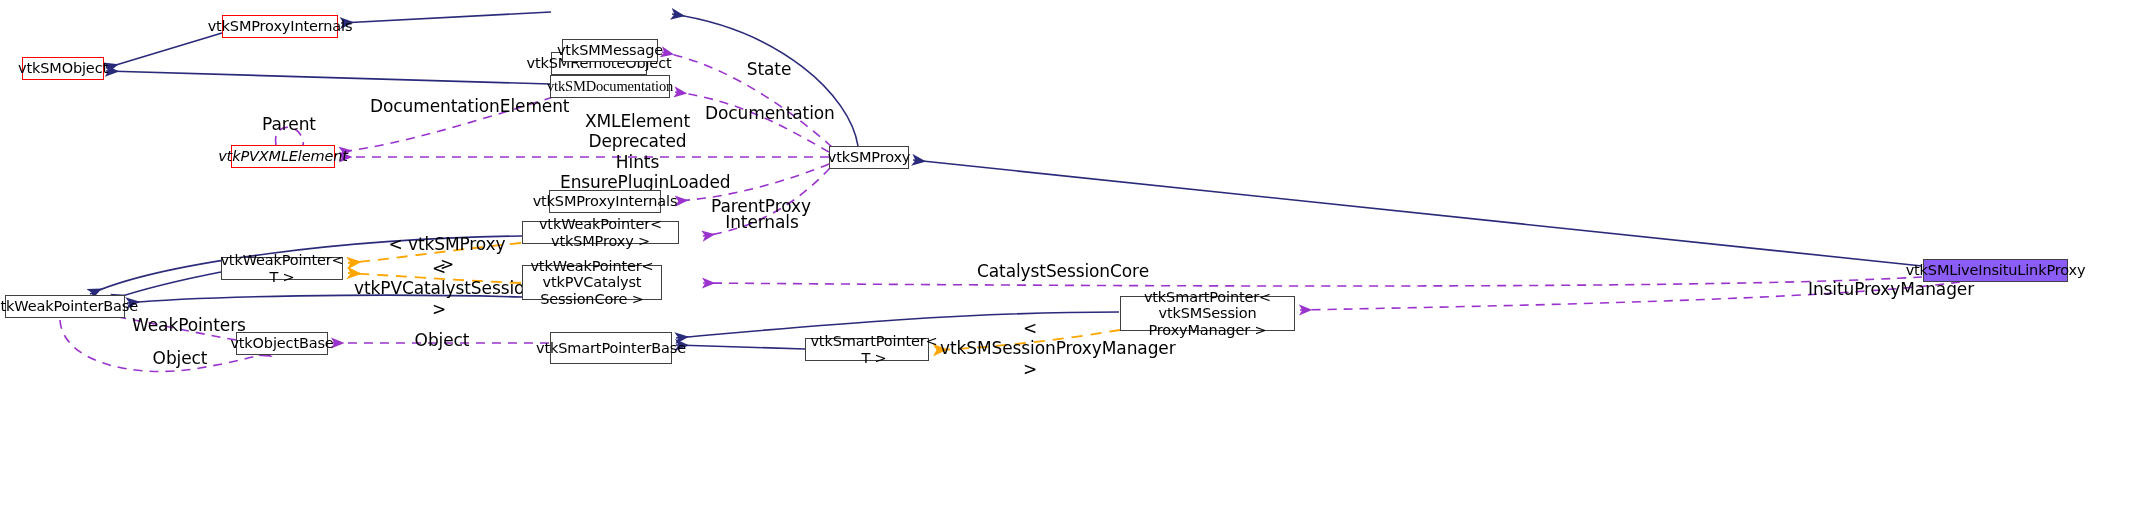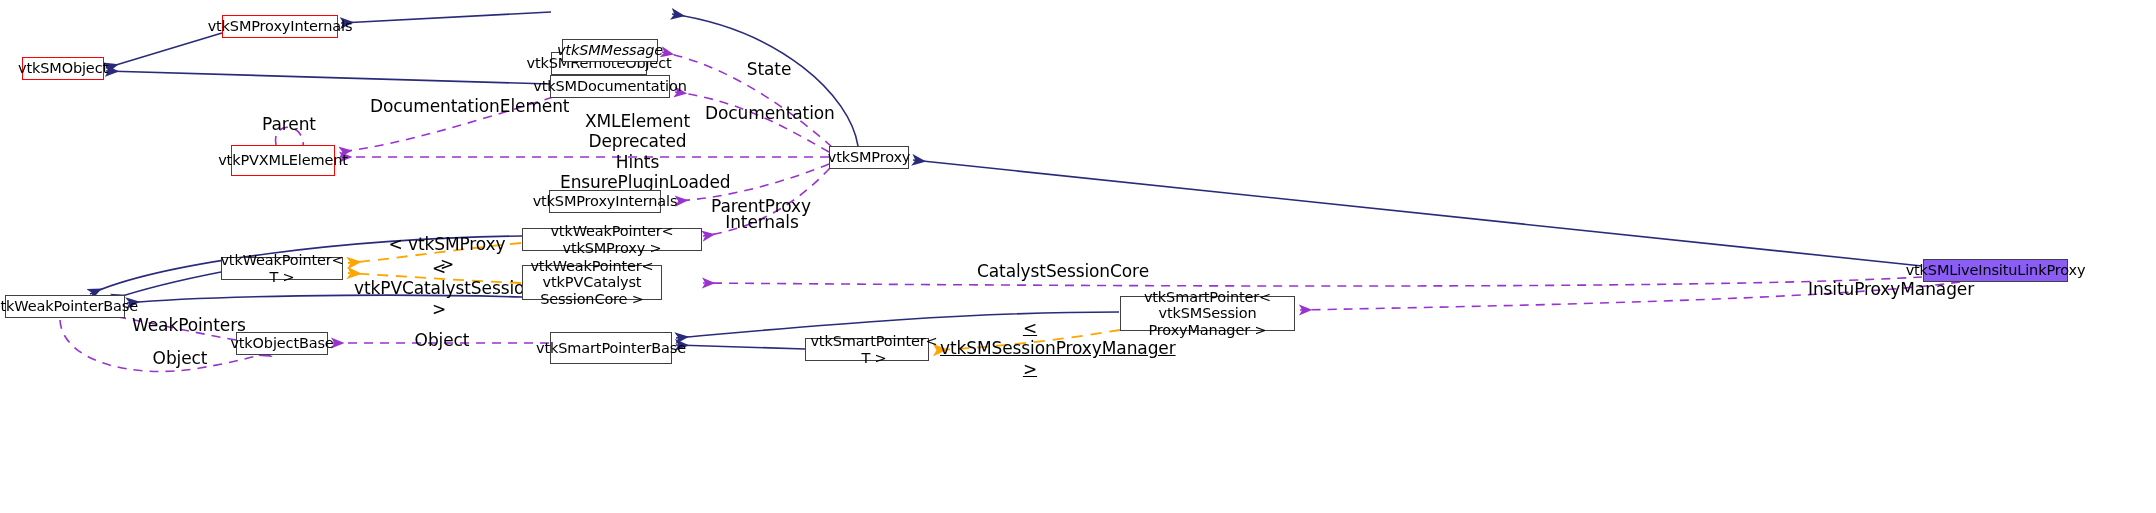--- a/index.html
+++ b/index.html
@@ -133,26 +133,26 @@
       <path d="M 521 283 C 450 280 400 276 348 273" marker-end="url(#arrTpl)"></path>
 
       <path d="M 1120 330 C 1060 340 990 348 934 350" marker-end="url(#arrTpl)"></path>
     </g>
   </svg>
 
   <div id="nodes">
       <div class="node red" style="left: 222px; top: 15px; width: 116px; height: 23px;">vtkSMProxyInternals</div>
       <div class="node red" style="left: 22px; top: 57px; width: 82px; height: 23px;">vtkSMObject</div>
       <div class="node" style="left: 551px; top: 14px; width: 96px; height: 23px; margin-top: 38px;">vtkSMRemoteObject</div>
-      <div class="node" style="left: 562px; top: 39px; width: 96px; height: 23px; font-style: italic;">vtkSMMessage</div>
-      <div class="node" style="left: 550px; top: 75px; width: 120px; height: 23px;">vtkSMDocumentation</div>
-      <div class="node red" style="left: 231px; top: 145px; width: 104px; height: 31px;">vtkPVXMLElement</div>
+      <div class="node" style="left: 562px; top: 39px; width: 96px; height: 23px;">vtkSMMessage</div>
+      <div class="node" style="left: 550px; top: 75px; width: 120px; height: 23px; font-family: Liberation Serif, serif;">vtkSMDocumentation</div>
+      <div class="node red" style="left: 231px; top: 145px; width: 104px; height: 23px; font-style: italic;">vtkPVXMLElement</div>
       <div class="node" style="left: 829px; top: 146px; width: 80px; height: 23px;">vtkSMProxy</div>
       <div class="node" style="left: 549px; top: 190px; width: 112px; height: 23px;">vtkSMProxyInternals</div>
-      <div class="node" style="left: 522px; top: 228px; width: 180px; height: 23px;">vtkWeakPointer&lt; vtkSMProxy &gt;</div>
+      <div class="node" style="left: 522px; top: 221px; width: 157px; height: 23px;">vtkWeakPointer&lt; vtkSMProxy &gt;</div>
       <div class="node" style="left: 221px; top: 257px; width: 122px; height: 23px;">vtkWeakPointer&lt; T &gt;</div>
       <div class="node" style="left: 522px; top: 265px; width: 140px; height: 35px;">vtkWeakPointer&lt; vtkPVCatalyst
 SessionCore &gt;</div>
       <div class="node" style="left: 5px; top: 295px; width: 120px; height: 23px;">vtkWeakPointerBase</div>
       <div class="node" style="left: 1120px; top: 296px; width: 175px; height: 35px;">vtkSmartPointer&lt; vtkSMSession
 ProxyManager &gt;</div>
       <div class="node" style="left: 236px; top: 332px; width: 92px; height: 23px;">vtkObjectBase</div>
       <div class="node" style="left: 550px; top: 332px; width: 122px; height: 32px;">vtkSmartPointerBase</div>
       <div class="node" style="left: 805px; top: 338px; width: 124px; height: 23px; padding-left: 14px;">vtkSmartPointer&lt; T &gt;</div>
       <div class="node current" style="left: 1923px; top: 259px; width: 145px; height: 23px;">vtkSMLiveInsituLinkProxy</div>
@@ -168,17 +168,17 @@
 Hints
 EnsurePluginLoaded</div>
       <div class="edge-label" style="left: 721px; top: 168px; width: 82px; margin-top: 44px;">Internals</div>
       <div class="edge-label" style="left: 711px; top: 196px; width: 100px;">ParentProxy</div>
       <div class="edge-label" style="left: 387px; top: 234px; width: 120px;">&lt; vtkSMProxy &gt;</div>
       <div class="edge-label" style="left: 354px; top: 258px; width: 170px;">&lt; vtkPVCatalystSessionCore &gt;</div>
       <div class="edge-label" style="left: 977px; top: 261px; width: 160px;">CatalystSessionCore</div>
       <div class="edge-label" style="left: 1808px; top: 279px; width: 150px;">InsituProxyManager</div>
       <div class="edge-label" style="left: 132px; top: 315px; width: 110px;">WeakPointers</div>
       <div class="edge-label" style="left: 413px; top: 330px; width: 58px;">Object</div>
-      <div class="edge-label" style="left: 940px; top: 318px; width: 180px; text-decoration: underline;">&lt; vtkSMSessionProxyManager &gt;</div>
+      <div class="edge-label" style="left: 940px; top: 318px; width: 180px;">&lt; vtkSMSessionProxyManager &gt;</div>
       <div class="edge-label" style="left: 151px; top: 348px; width: 58px;">Object</div>
     </div>
 
 </div>
 
 </body></html>

